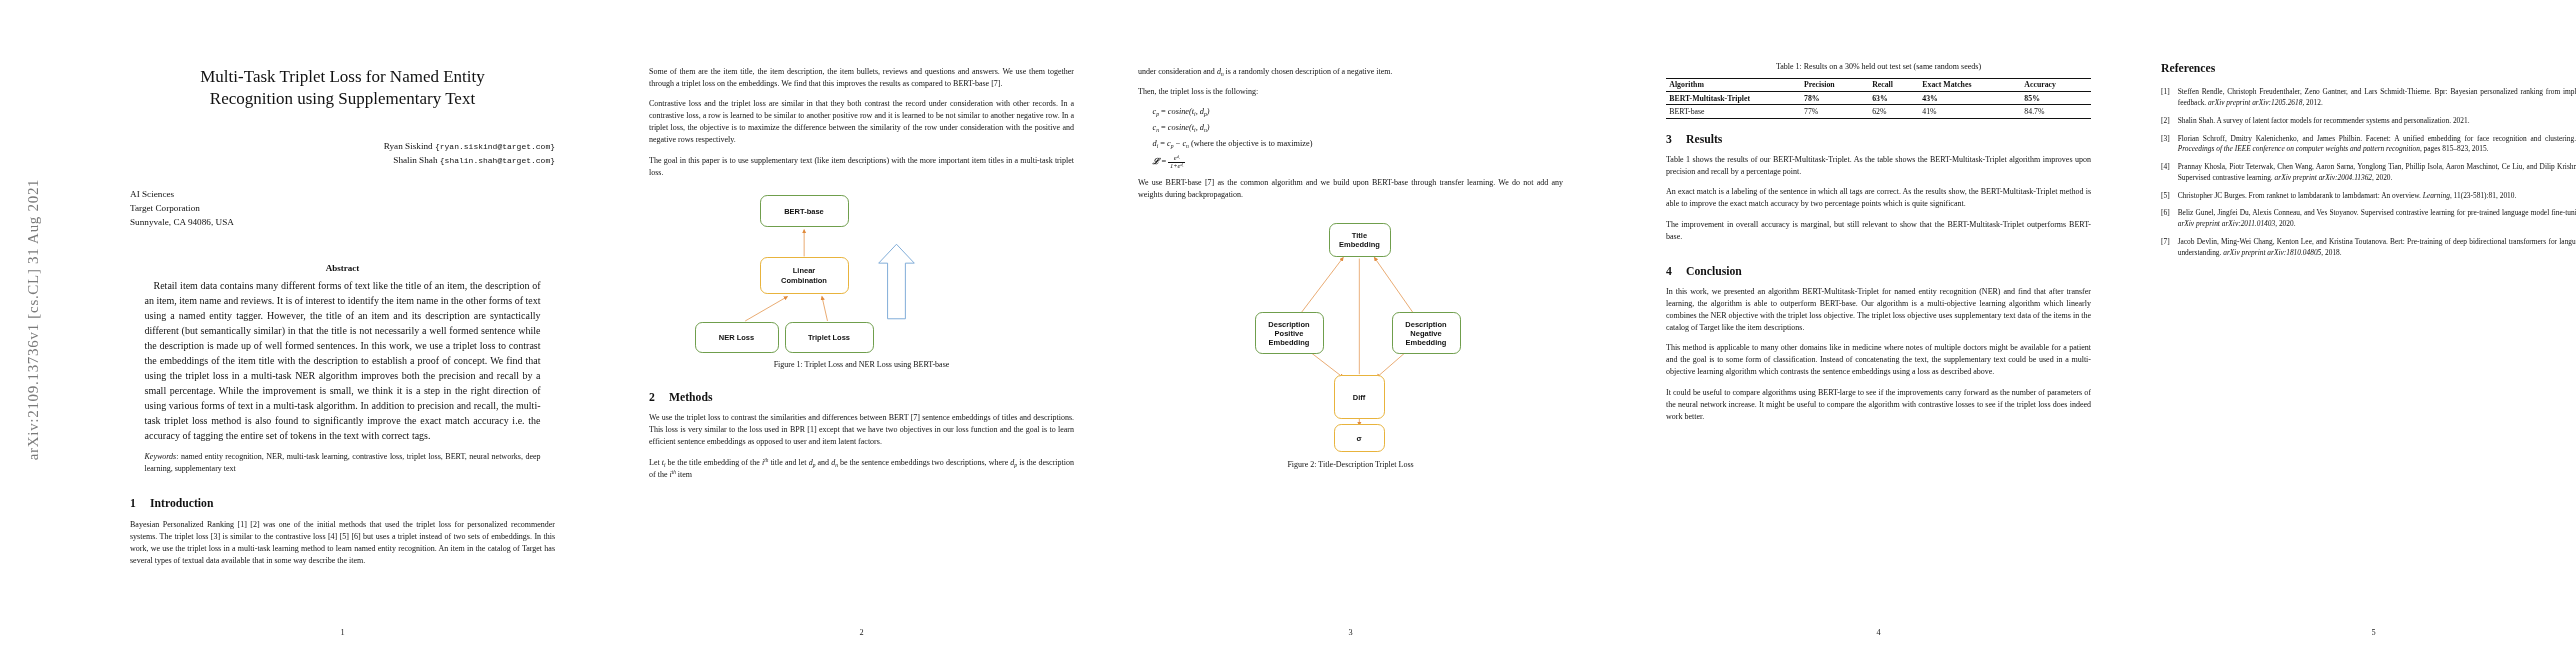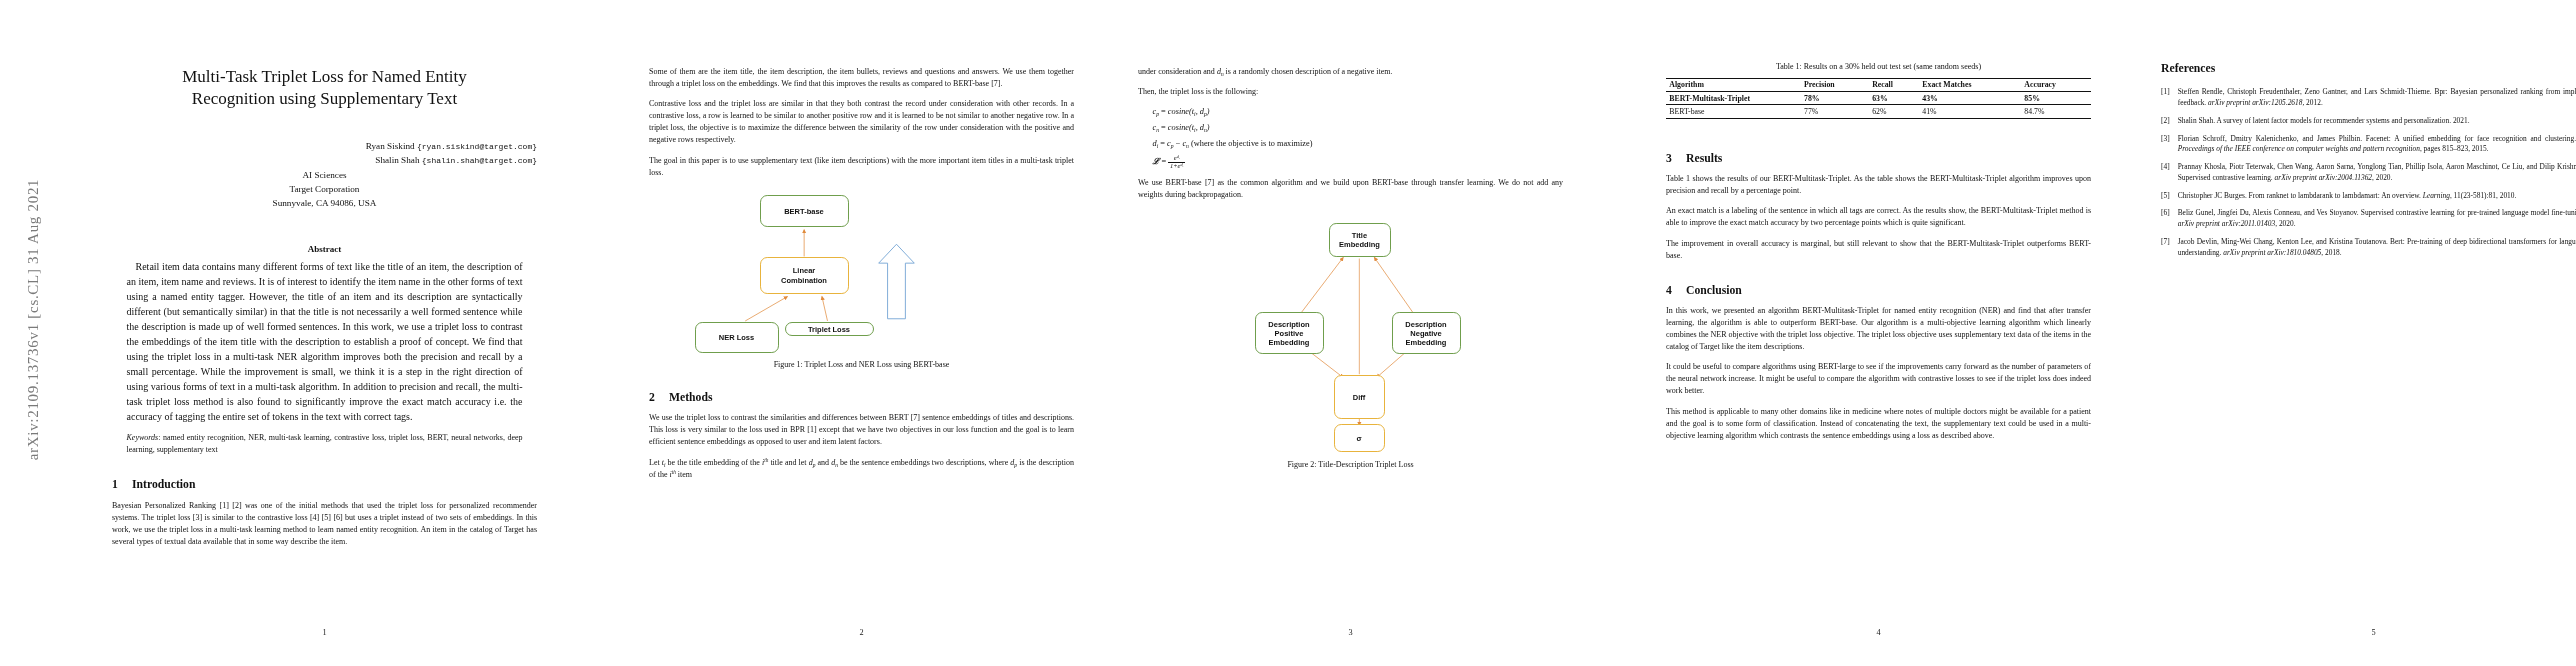--- a/index.html
+++ b/index.html
@@ -9,35 +9,35 @@
   
   .arxiv-stamp{
     position:absolute;left:-167px;top:311px;width:400px;
     transform:rotate(-90deg);transform-origin:center center;
     font-family:"Liberation Serif",serif;font-size:15px;color:#7a7a7a;
     letter-spacing:0.7px;text-align:center;white-space:nowrap;
   }
 
   .page{position:absolute;top:0;width:489px;height:667px;background:#fff;}
   .page-inner{position:absolute;left:32px;right:32px;top:0;bottom:0;}
-  .pg1{left:80px;}
+  .pg1{left:98px;}
   .pg2{left:617px;}
   .pg3{left:1106px;}
   .pg4{left:1634px;}
   .pg5{left:2129px;}
 
   .pgnum{position:absolute;bottom:30px;left:0;right:0;text-align:center;font-size:8.3px;color:#222;}
 
   h1.title{
     font-size:17px;font-weight:400;line-height:1.32;text-align:center;
     margin:0;padding:0;
   }
   .authors{font-size:9.2px;text-align:right;line-height:1.55;margin-top:28px;}
   .mono{font-family:"Liberation Mono",monospace;font-size:8px;}
-  .affil{font-size:9.2px;text-align:center;line-height:1.55;}
+  .affil{font-size:9.2px;line-height:1.55;margin-top:19px;}
 
   .abs-head{font-size:9px;font-weight:bold;text-align:center;margin-top:34px;margin-bottom:5px;}
   .abs-body{font-size:10px;line-height:1.5;text-align:justify;margin:0 14.5px;}
   .abs-body .ind{text-indent:9px;display:block;}
   .kw{font-size:8px;line-height:1.5;text-align:justify;margin:7.8px 14.5px 0 14.5px;}
   .kw i{font-style:italic;}
 
   h2.sec{font-size:11.7px;font-weight:bold;margin:22px 0 8.3px 0;}
   h2.sec .n{display:inline-block;min-width:20px;}
 
@@ -143,21 +143,21 @@
 
           <div class="fbox yellow" style="position:absolute;left:76px;top:64px;width:89px;height:37px;">
             <span style="white-space:pre-line">Linear
 Combination</span>
           </div>
 
           <div class="fbox" style="position:absolute;left:11px;top:129px;width:84px;height:31px;">
             <span>NER Loss</span>
           </div>
 
-          <div class="fbox" style="position:absolute;left:101px;top:129px;width:89px;height:14px;">
+          <div class="fbox" style="position:absolute;left:101px;top:129px;width:89px;height:31px;">
             <span>Triplet Loss</span>
           </div>
 
           <svg width="356" height="167" style="position:absolute;left:0;top:0;pointer-events:none" viewBox="0 0 640 300">
             <defs>
               <marker id="ar1" markerWidth="7" markerHeight="7" refX="5" refY="3" orient="auto">
                 <path d="M0,0 L6,3 L0,6 z" fill="#e08a3c"></path>
               </marker>
             </defs>
             <line x1="216" y1="114" x2="216" y2="66" stroke="#e08a3c" stroke-width="1.3" marker-end="url(#ar1)"></line>
@@ -268,33 +268,33 @@
           <tr class="rule-mid rule-bot">
             <td>BERT-base</td>
             <td>77%</td>
             <td>62%</td>
             <td>41%</td>
             <td>84.7%</td>
           </tr>
         </tbody>
       </table>
 
-      <h2 class="sec" style="margin-top:33px">
+      <h2 class="sec" style="margin-top:14px">
         <span class="n">3</span><span>Results</span>
       </h2>
       <p class="body">Table 1 shows the results of our BERT-Multitask-Triplet. As the table shows the BERT-Multitask-Triplet algorithm improves upon precision and recall by a percentage point.</p>
       <p class="body">An exact match is a labeling of the sentence in which all tags are correct. As the results show, the BERT-Multitask-Triplet method is able to improve the exact match accuracy by two percentage points which is quite significant.</p>
       <p class="body">The improvement in overall accuracy is marginal, but still relevant to show that the BERT-Multitask-Triplet outperforms BERT-base.</p>
 
       <h2 class="sec" style="margin-top:22px">
         <span class="n">4</span><span>Conclusion</span>
       </h2>
       <p class="body">In this work, we presented an algorithm BERT-Multitask-Triplet for named entity recognition (NER) and find that after transfer learning, the algorithm is able to outperform BERT-base. Our algorithm is a multi-objective learning algorithm which linearly combines the NER objective with the triplet loss objective. The triplet loss objective uses supplementary text data of the items in the catalog of Target like the item descriptions.</p>
+      <p class="body">This method is applicable to many other domains like in medicine where notes of multiple doctors might be available for a patient and the goal is to some form of classification. Instead of concatenating the text, the supplementary text could be used in a multi-objective learning algorithm which contrasts the sentence embeddings using a loss as described above.</p>
       <p class="body">It could be useful to compare algorithms using BERT-large to see if the improvements carry forward as the number of parameters of the neural network increase. It might be useful to compare the algorithm with contrastive losses to see if the triplet loss does indeed work better.</p>
-      <p class="body">This method is applicable to many other domains like in medicine where notes of multiple doctors might be available for a patient and the goal is to some form of classification. Instead of concatenating the text, the supplementary text could be used in a multi-objective learning algorithm which contrasts the sentence embeddings using a loss as described above.</p>
     </div>
     <div class="pgnum">4</div>
   </div>
 
   <div class="page pg5">
     <div class="page-inner">
       <div style="height:62px"></div>
       <h2 class="refs">References</h2>
 
       <div class="ref">

